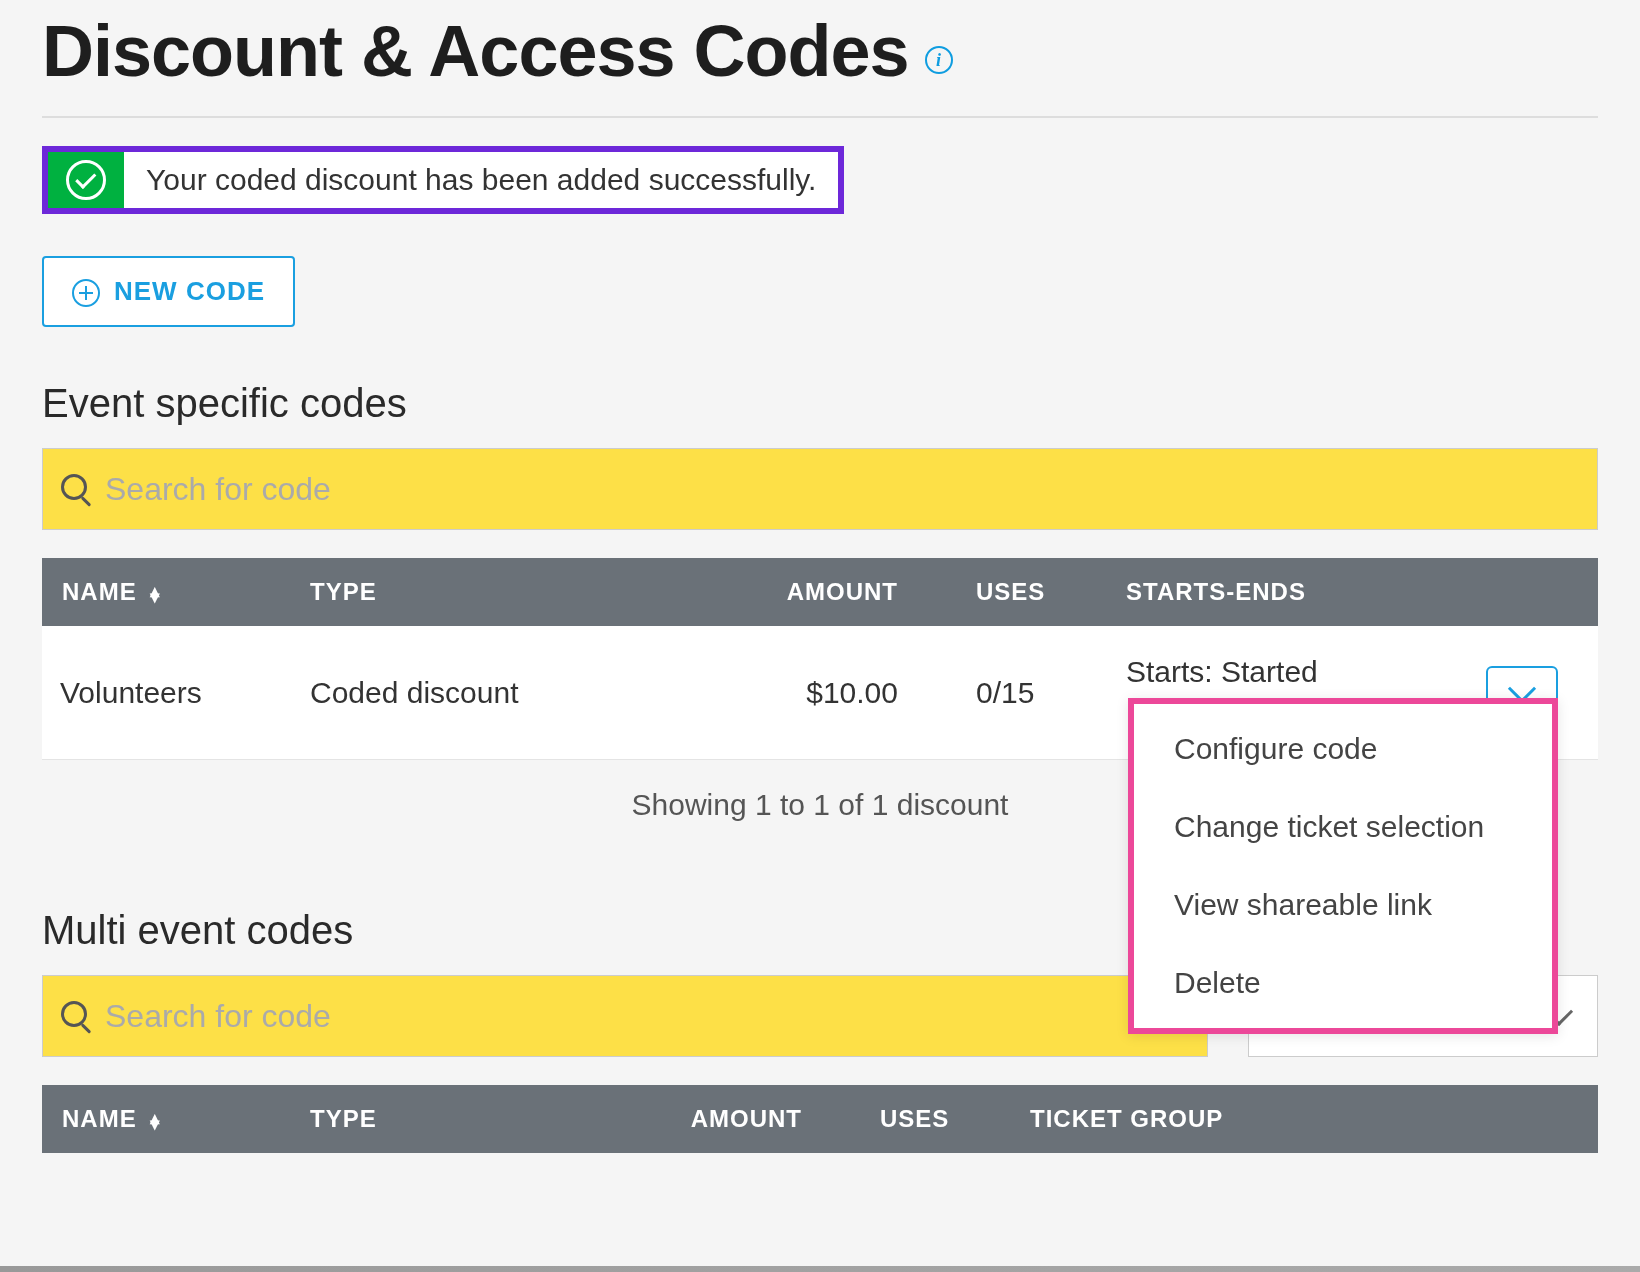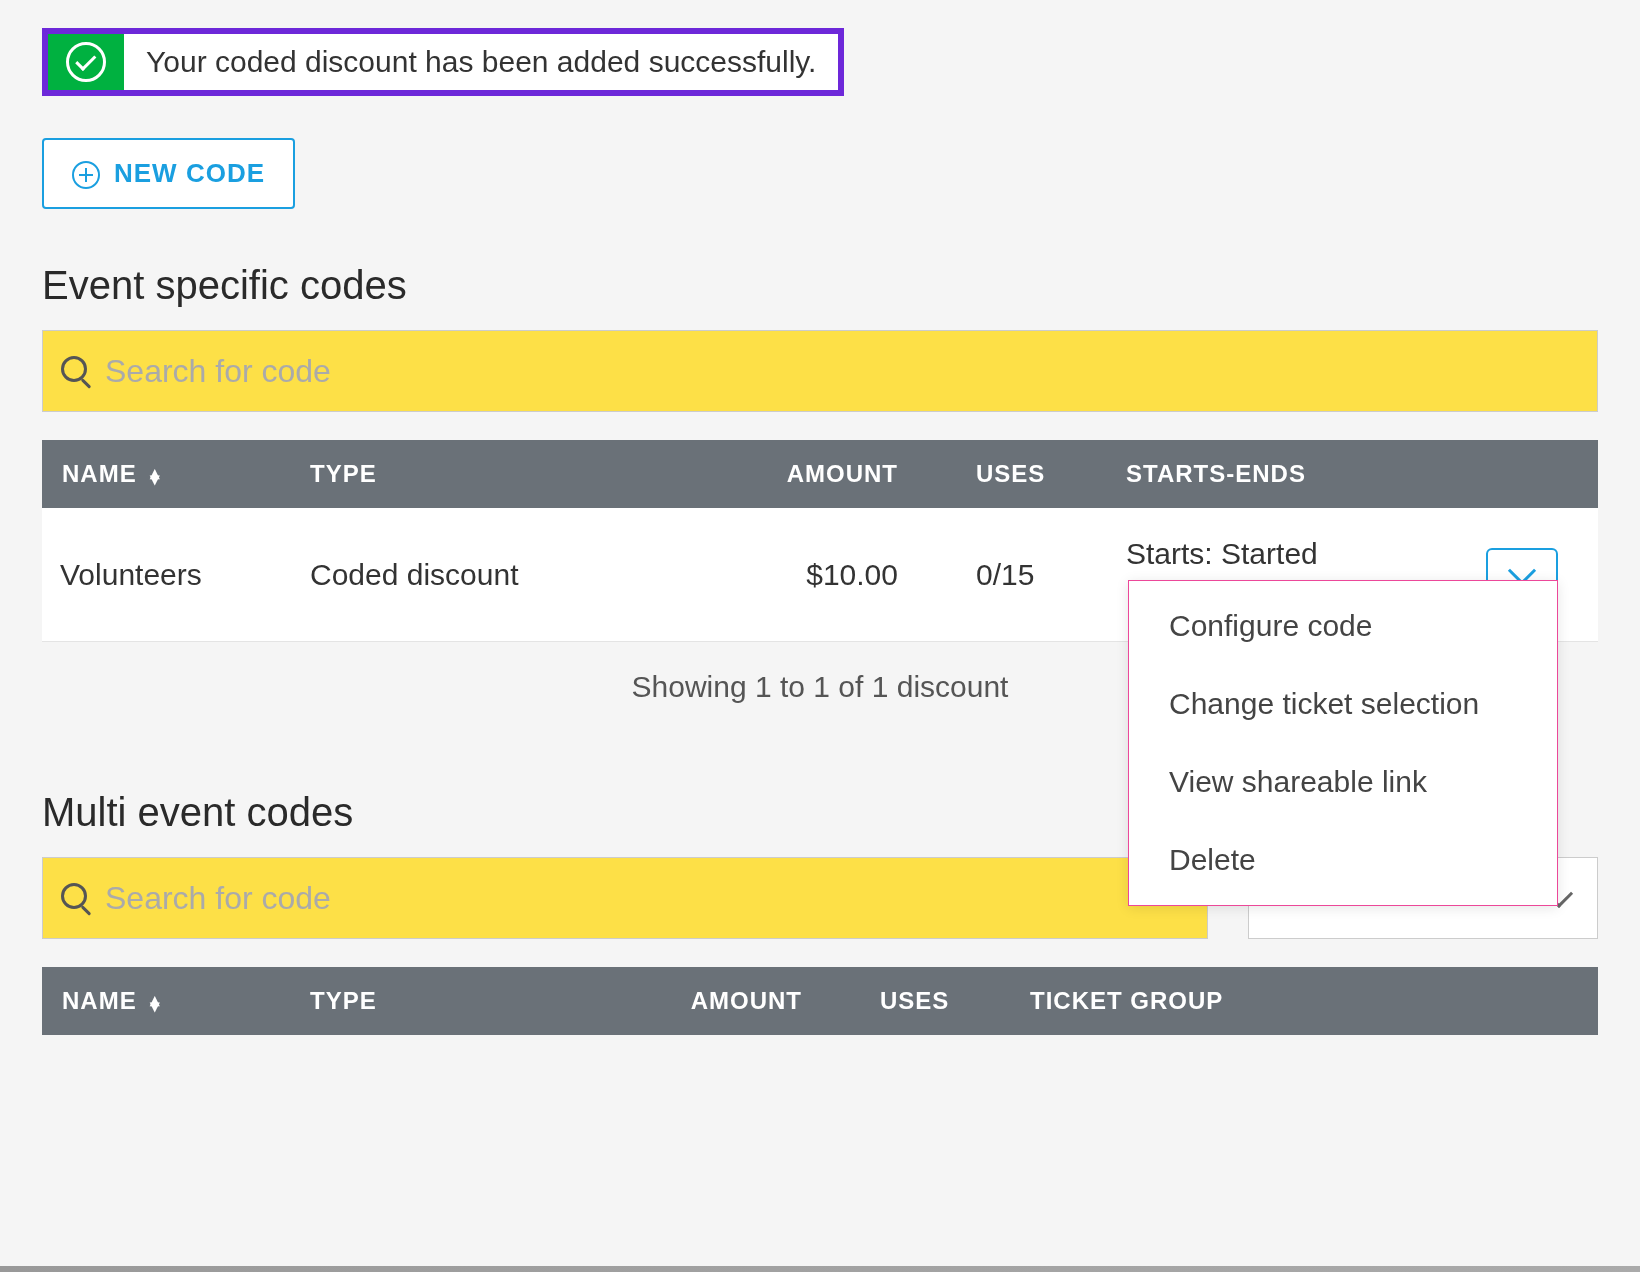--- a/index.html
+++ b/index.html
@@ -254,21 +254,21 @@
     color: #555;
     margin-top: 28px;
   }
 
   .dropdown-menu {
     position: absolute;
     right: 40px;
     top: 72px;
     width: 430px;
     background: #fff;
-    border: 1px solid #ec4899;
+    border: 6px solid #ec4899;
     box-shadow: 0 2px 12px rgba(0,0,0,0.1);
     z-index: 100;
     padding: 6px 0;
   }
   .dropdown-item {
     padding: 22px 40px;
     font-size: 30px;
     color: #444;
     cursor: pointer;
     text-align: left;
@@ -282,20 +282,24 @@
     right: 0;
     height: 6px;
     background: linear-gradient(to right, #999, #aaa);
   }
 </style>
 </head>
 <body>
 
 <div class="page">
 
+  <div class="title-row">
+    <h1 class="page-title">Discount &amp; Access Codes</h1>
+    <span class="info-icon-circle">i</span>
+  </div>
 
   <div class="alert">
     <div class="alert-icon-box">
       <div class="alert-check"></div>
     </div>
     <div class="alert-text">Your coded discount has been added successfully.</div>
   </div>
 
   <div>
     <button class="new-code-btn">

